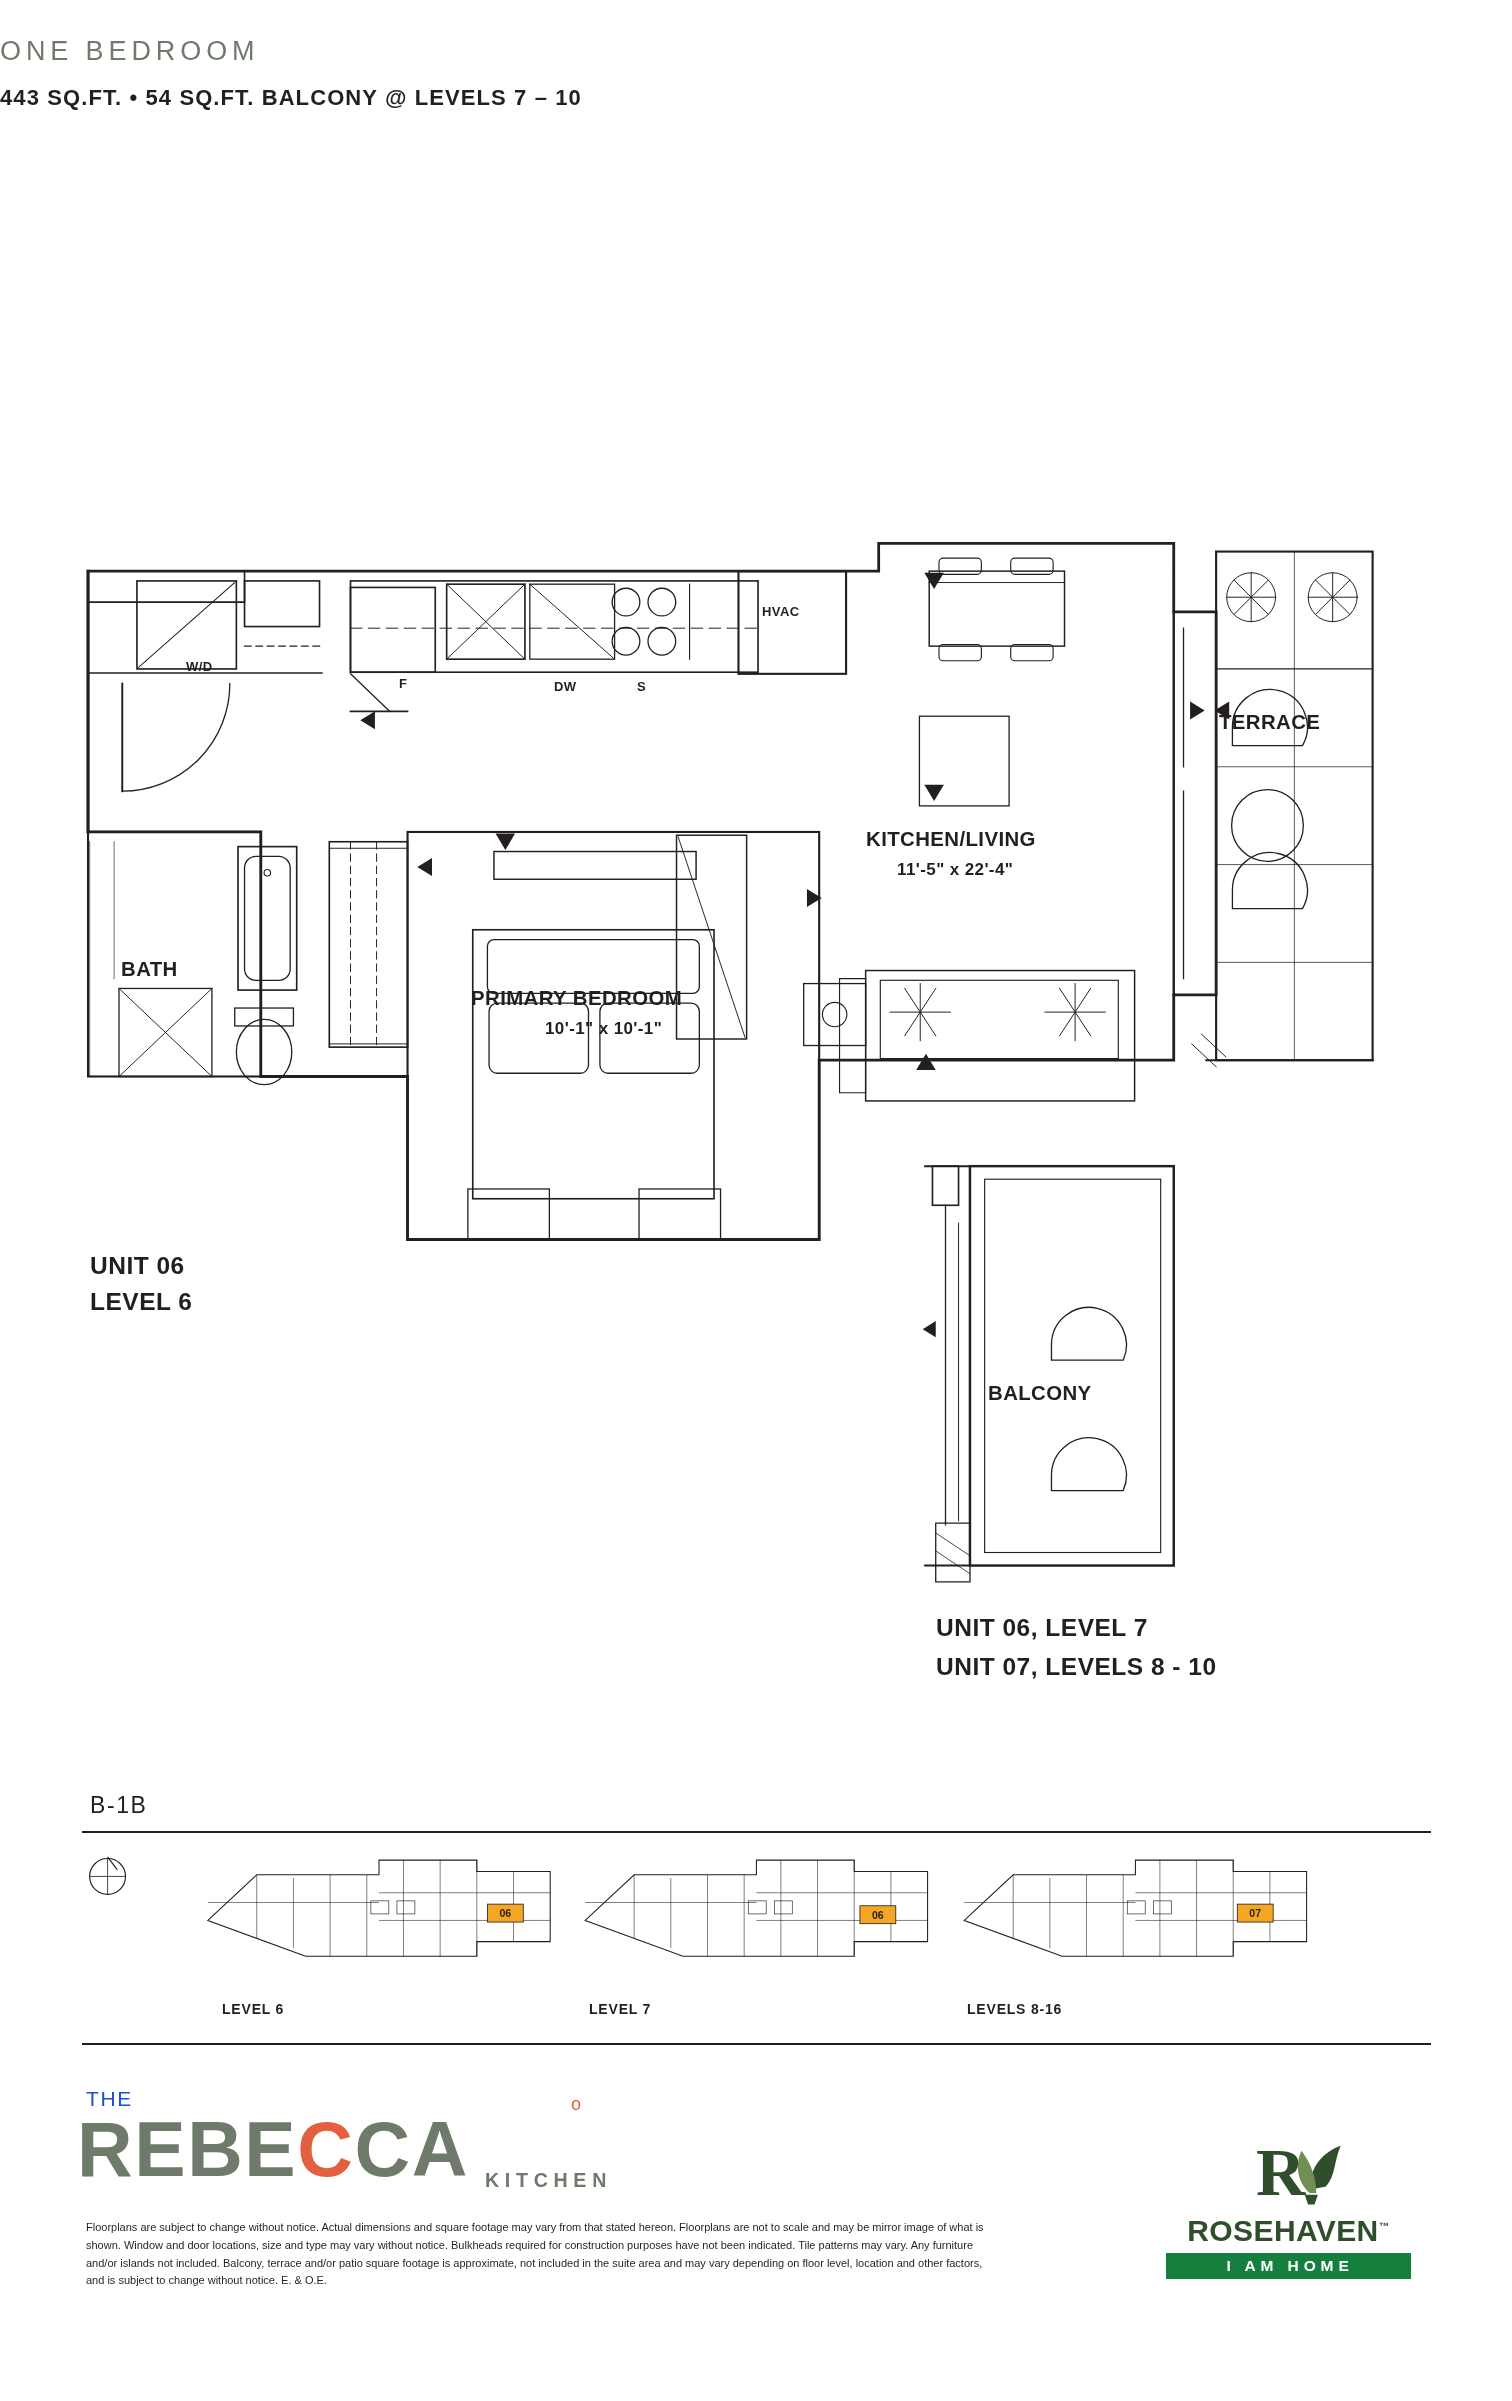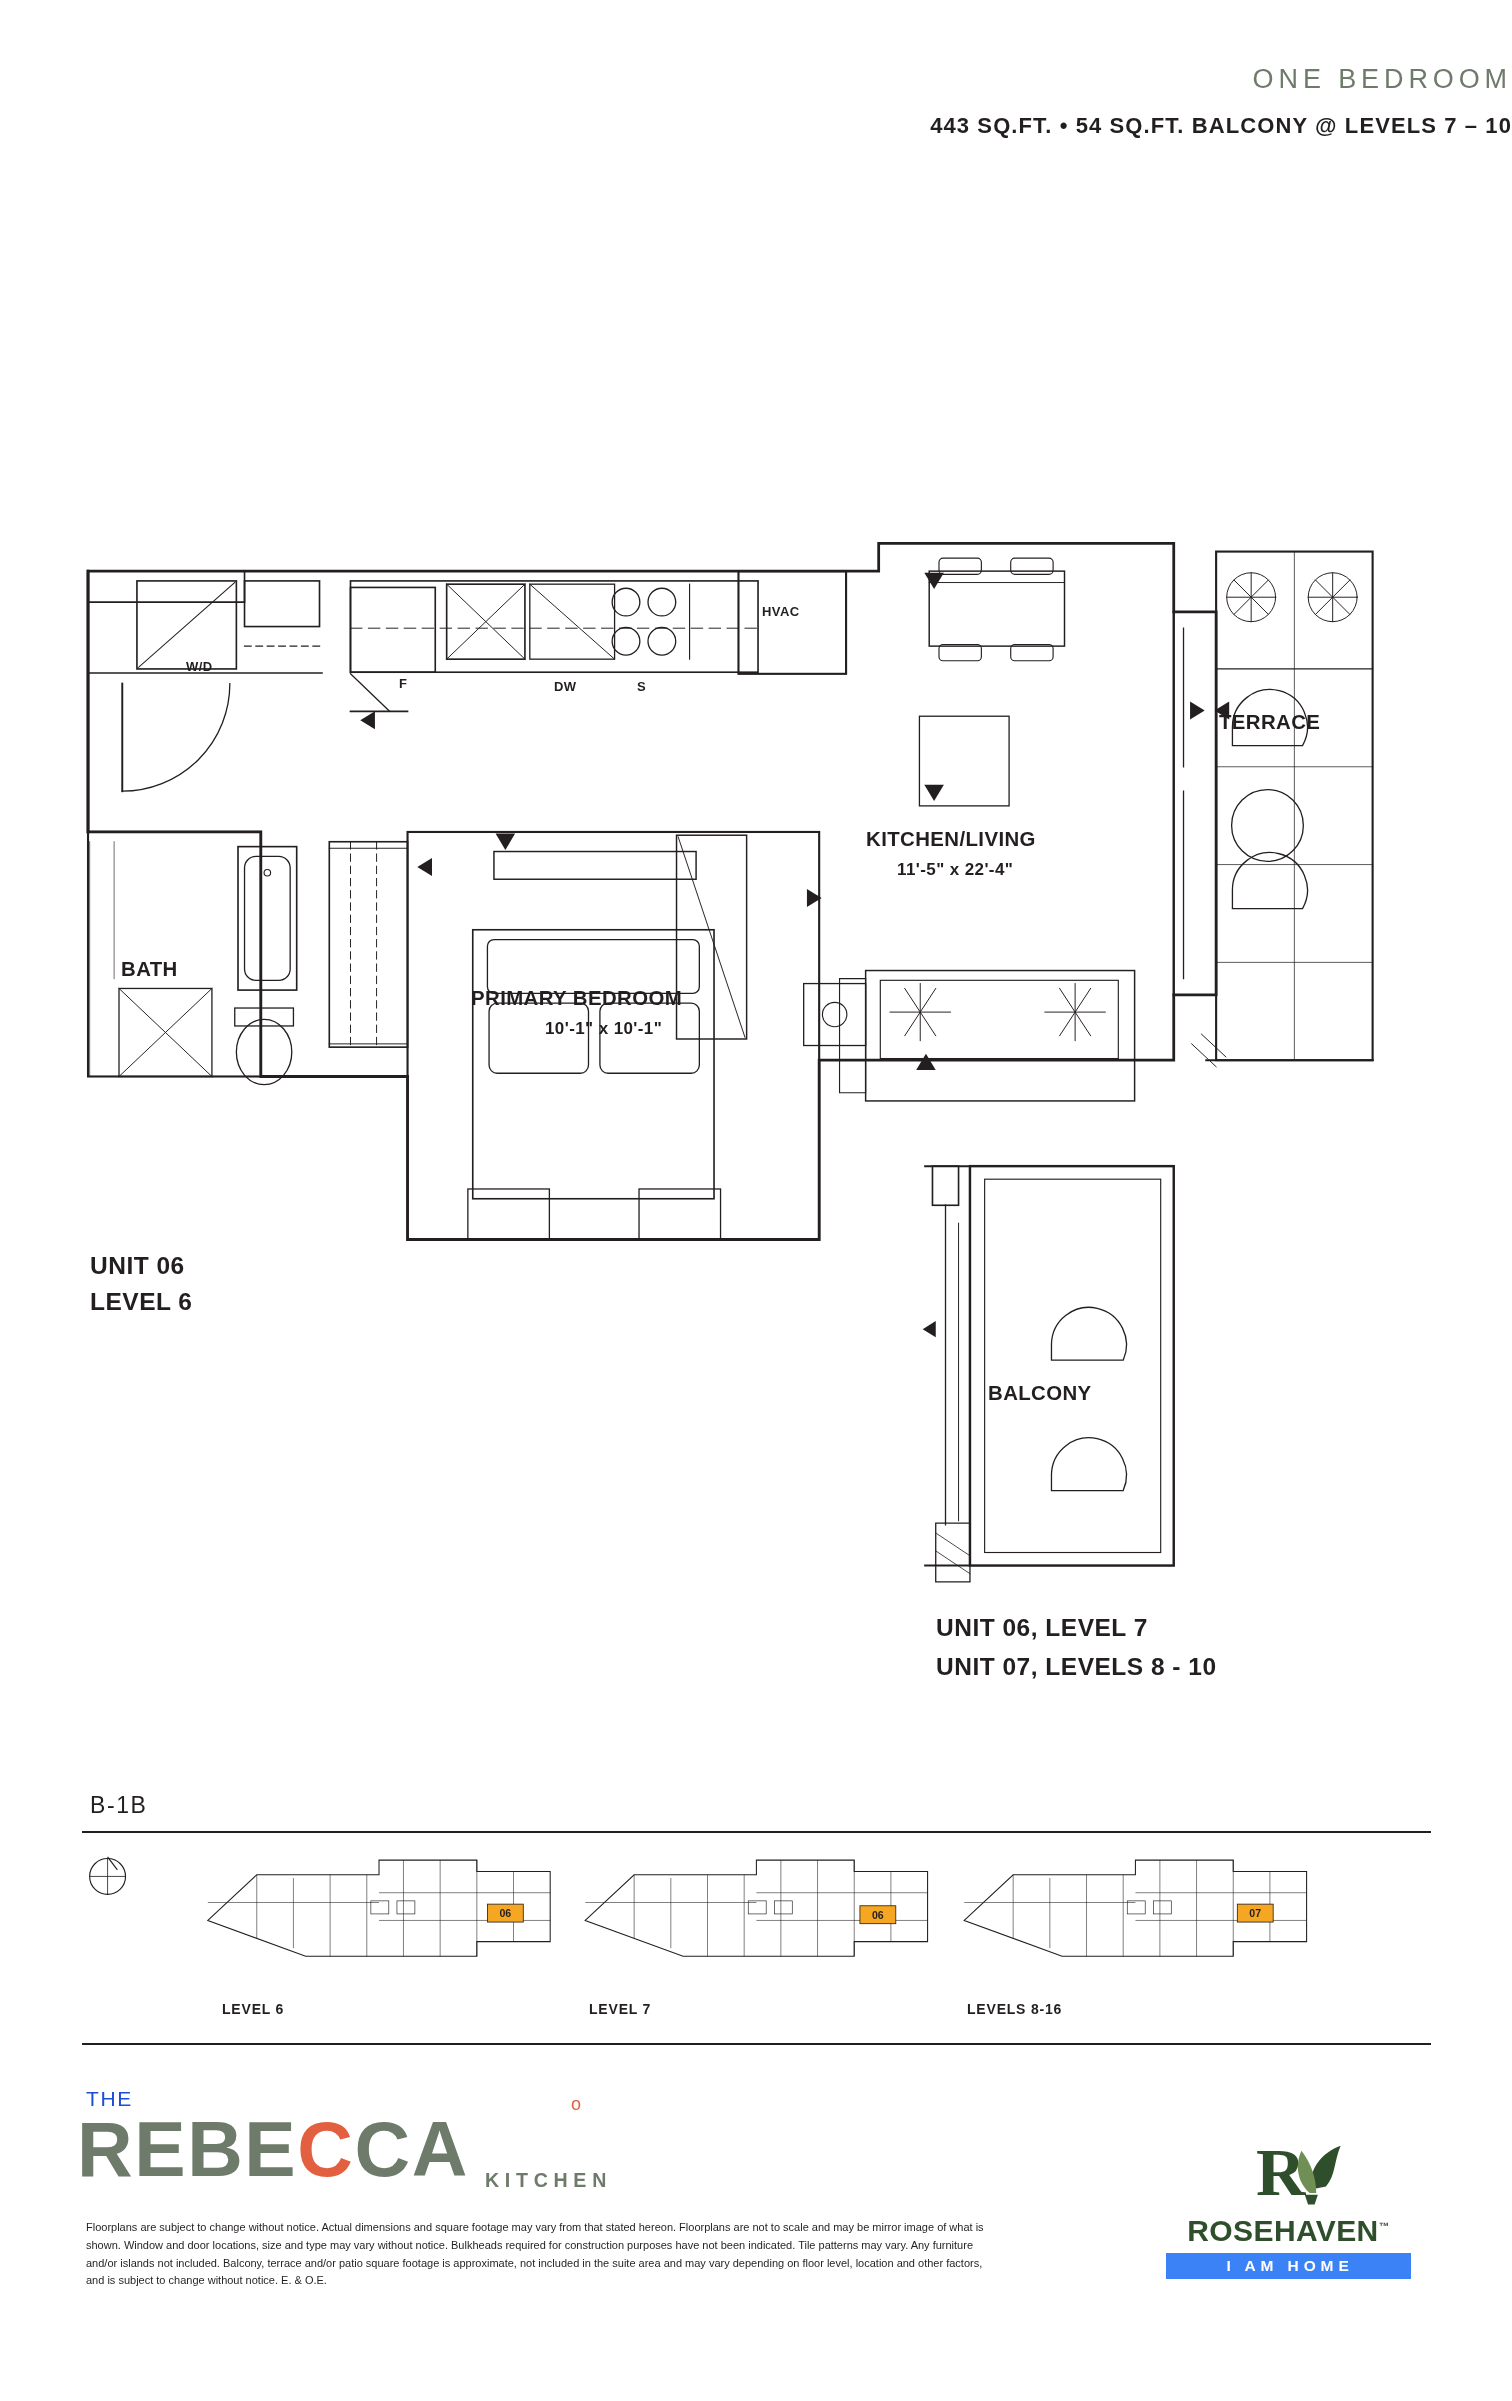--- a/index.html
+++ b/index.html
@@ -8,21 +8,21 @@
     width:1512px; height:2401px;
     background:#ffffff;
     font-family:"Liberation Sans", sans-serif;
     color:#231f20;
     position:relative;
     overflow:hidden;
   }
   .page { position:relative; width:1512px; height:2401px; }
 
   
-  .header { text-align:right; padding-top:64px; }
+  .header { text-align:left; padding-top:36px; }
   .suite-type {
     font-size:27px; letter-spacing:4.9px; color:#6f7b6a; font-weight:400;
   }
   .plan-name {
     font-size:85px; letter-spacing:3.3px; color:#e2603f; font-weight:400;
     line-height:1.05; margin-top:14.7px; font-family:"Liberation Sans", sans-serif;
   }
   .areas { margin-top:14.7px; }
   .area-line {
     font-size:22px; font-weight:700; letter-spacing:1.1px; color:#231f20; line-height:1.45;
@@ -73,21 +73,21 @@
     position:absolute; left:86px; top:132px; width:905px;
     font-size:11px; line-height:1.62; color:#231f20; font-weight:400;
   }
 
   .rosehaven { position:absolute; left:1166px; top:49px; width:245px; }
   .rh-name {
     font-size:30px; font-weight:700; color:#2f4f2c; letter-spacing:0.4px; text-align:center;
   }
   .rh-tm { font-size:10.6px; vertical-align:super; }
   .rh-bar {
-    margin-top:4.9px; background:#3b82f6; color:#ffffff; text-align:center;
+    margin-top:4.9px; background:#15803d; color:#ffffff; text-align:center;
     font-size:15.5px; font-weight:700; letter-spacing:4.9px; padding:4.1px 0 4.1px 3.3px;
   }
 </style>
 </head>
 <body>
 
 <div class="page">
 
   <div class="header">
     <div class="suite-type">ONE BEDROOM</div>

